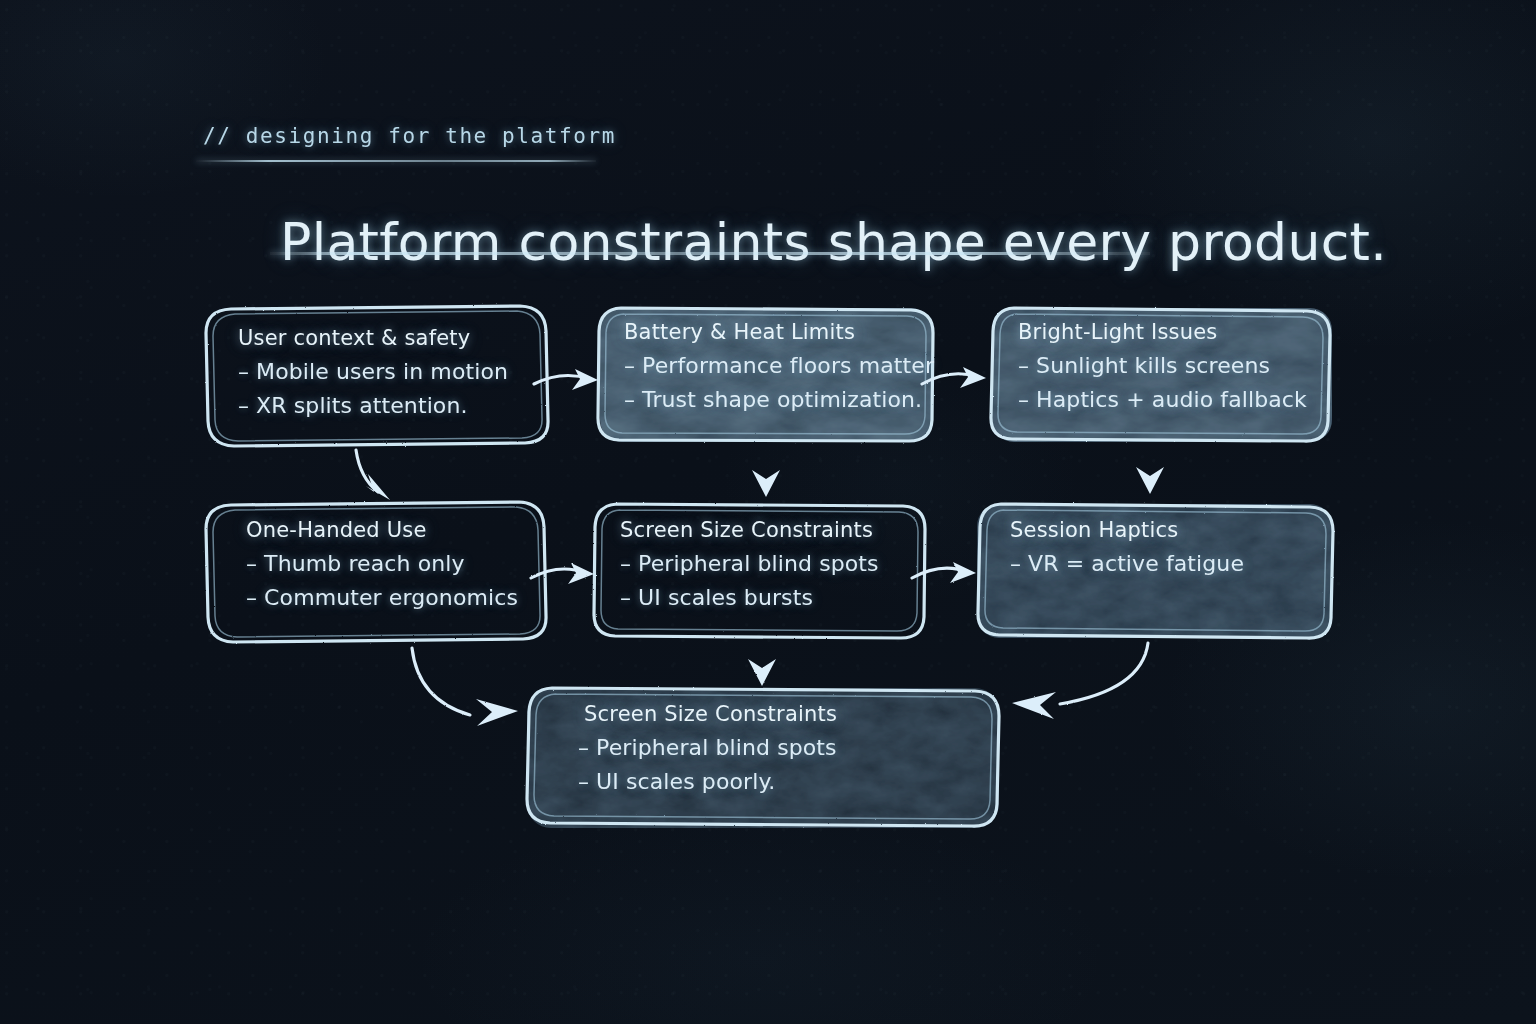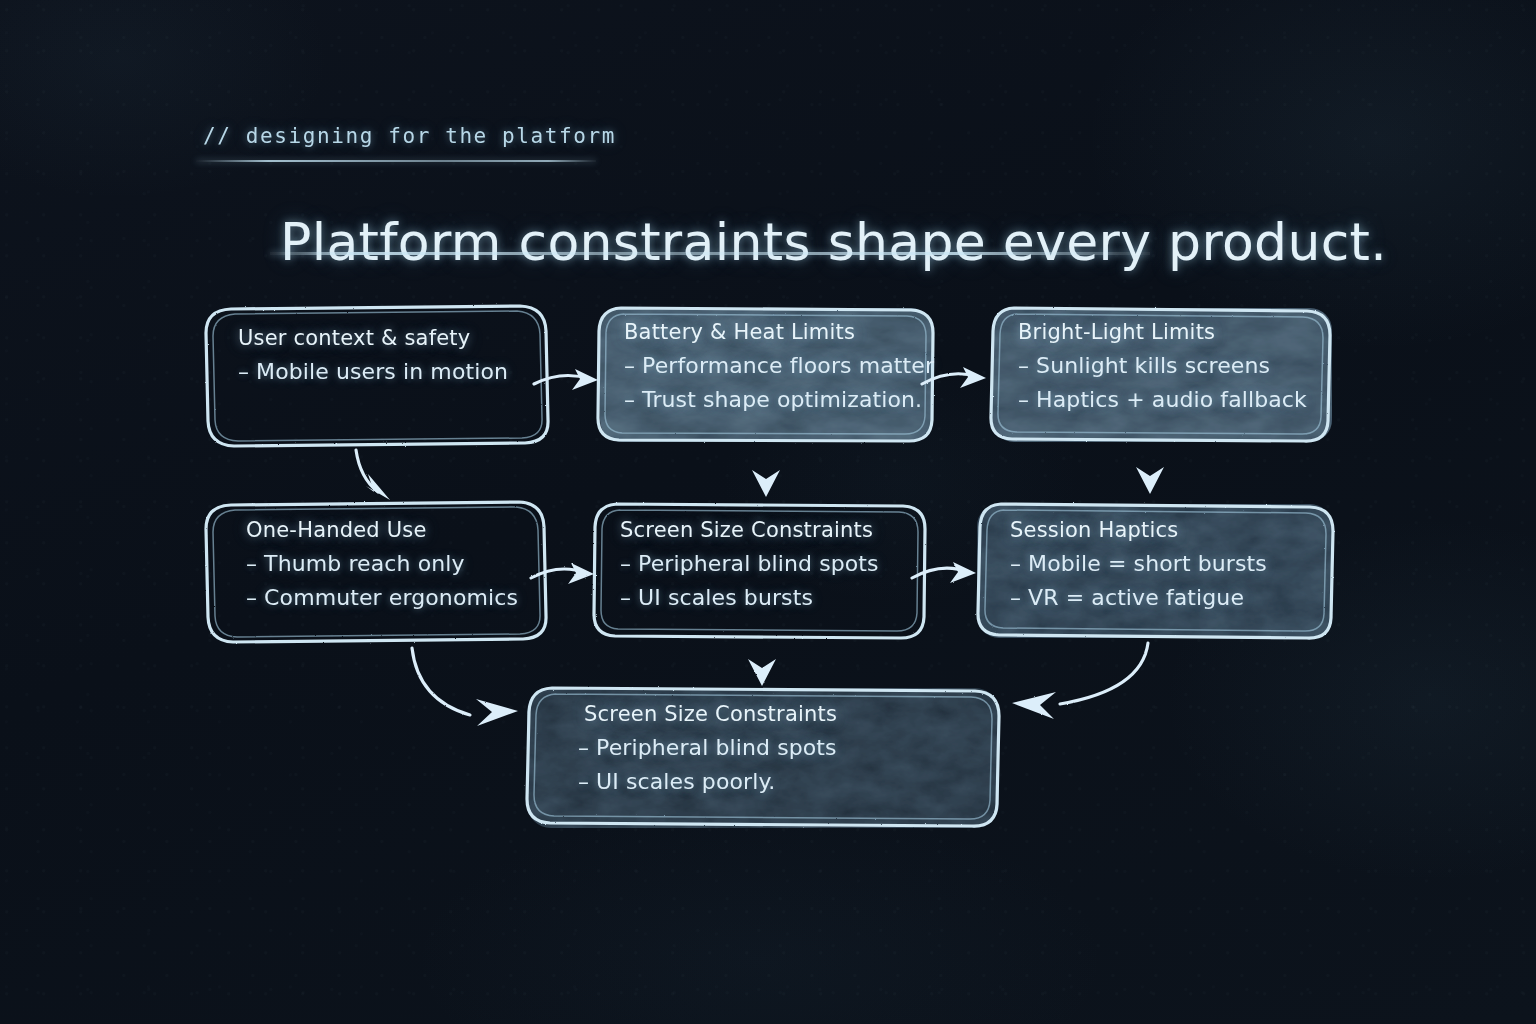--- a/index.html
+++ b/index.html
@@ -205,49 +205,49 @@
 
   <g>
     <path class="arrow-stroke" d="M1148 643 Q1142 690 1060 704"></path>
     <path class="arrow-head" d="M1012 703 L1056 692 L1040 705 L1054 719 Z"></path>
   </g>
 </svg>
 
 <div class="node" style="left:238px;top:326px;">
   <div class="node-title">User context &amp; safety</div>
   <div class="node-bullet"><span class="dash">–</span><span>Mobile users in motion</span></div>
+  <div class="node-bullet"><span class="dash">–</span><span>XR splits attention.</span></div>
 </div>
 
 <div class="node" style="left:624px;top:320px;">
   <div class="node-title">Battery &amp; Heat Limits</div>
   <div class="node-bullet"><span class="dash">–</span><span>Performance floors matter</span></div>
   <div class="node-bullet"><span class="dash">–</span><span>Trust shape optimization.</span></div>
 </div>
 
 <div class="node" style="left:1018px;top:320px;">
-  <div class="node-title">Bright-Light Limits</div>
+  <div class="node-title">Bright-Light Issues</div>
   <div class="node-bullet"><span class="dash">–</span><span>Sunlight kills screens</span></div>
   <div class="node-bullet"><span class="dash">–</span><span>Haptics + audio fallback</span></div>
 </div>
 
 <div class="node" style="left:246px;top:518px;">
   <div class="node-title">One-Handed Use</div>
   <div class="node-bullet"><span class="dash">–</span><span>Thumb reach only</span></div>
   <div class="node-bullet"><span class="dash">–</span><span>Commuter ergonomics</span></div>
 </div>
 
 <div class="node" style="left:620px;top:518px;">
   <div class="node-title">Screen Size Constraints</div>
   <div class="node-bullet"><span class="dash">–</span><span>Peripheral blind spots</span></div>
   <div class="node-bullet"><span class="dash">–</span><span>UI scales bursts</span></div>
 </div>
 
 <div class="node" style="left:1010px;top:518px;">
   <div class="node-title">Session Haptics</div>
-  <div class="node-bullet"><span class="dash">–</span><span>Mobile = short bursts</span></div>
   <div class="node-bullet"><span class="dash">–</span><span>VR = active fatigue</span></div>
 </div>
 
 <div class="node" style="left:584px;top:702px;">
   <div class="node-title">Screen Size Constraints</div>
   <div class="node-bullet" style="margin-left:-6px;"><span class="dash">–</span><span>Peripheral blind spots</span></div>
   <div class="node-bullet" style="margin-left:-6px;"><span class="dash">–</span><span>UI scales poorly.</span></div>
 </div>
 
 </body></html>

